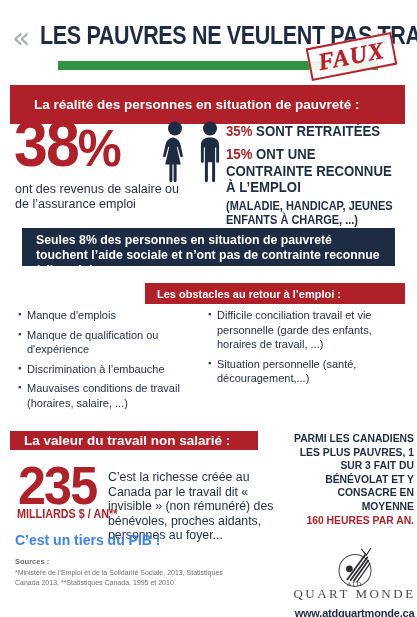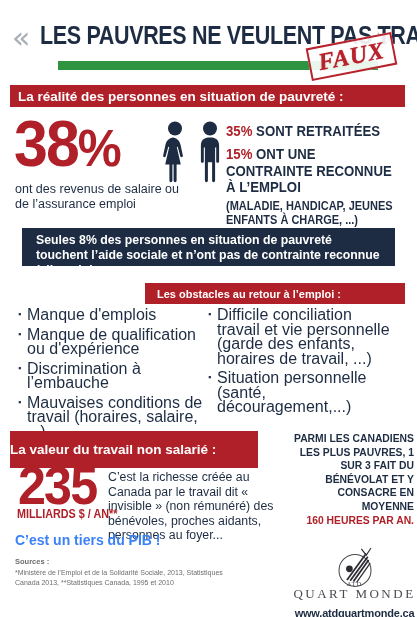--- a/index.html
+++ b/index.html
@@ -91,36 +91,37 @@
     display: flex;
     align-items: center;
   }
   .redband span {
     display: block;
     width: 100%;
   }
 
   #band-reality {
     left: 10px; top: 85px;
-    width: 395px; height: 22px;
+    width: 395px; height: 39px;
     font-size: 13.5px;
-    padding-left: 8px;
+    padding-left: 24px;
     box-sizing: border-box;
   }
   #band-obstacles {
     left: 145px; top: 283px;
     width: 260px; height: 21px;
     font-size: 11px;
     padding-left: 12px;
     box-sizing: border-box;
   }
   #band-value {
     left: 10px; top: 431px;
-    width: 248px; height: 37px;
+    width: 248px; height: 19px;
     font-size: 13.5px;
+    padding-left: 14px;
     box-sizing: border-box;
   }
 
   
   .big-pct {
     position: absolute;
     left: 14px; top: 112px;
     font-family: "Liberation Sans Narrow", "Liberation Sans", sans-serif;
     font-weight: bold;
     font-size: 64px;
@@ -181,21 +182,21 @@
   
   .obstacles {
     position: absolute;
     left: 0; top: 308px;
     width: 417px;
   }
   .obs-col { position: absolute; }
   #obs-col-left { left: 18px; top: 0; width: 200px; }
   #obs-col-right { left: 208px; top: 0; width: 190px; }
   .obs-item {
-    font-size: 16px;
+    font-size: 11px;
     line-height: 14.5px;
     color: #1d2c42;
     margin-bottom: 5px;
     padding-left: 9px;
     position: relative;
   }
   .obs-item::before {
     content: "▪";
     position: absolute;
     left: 0; top: -1px;

